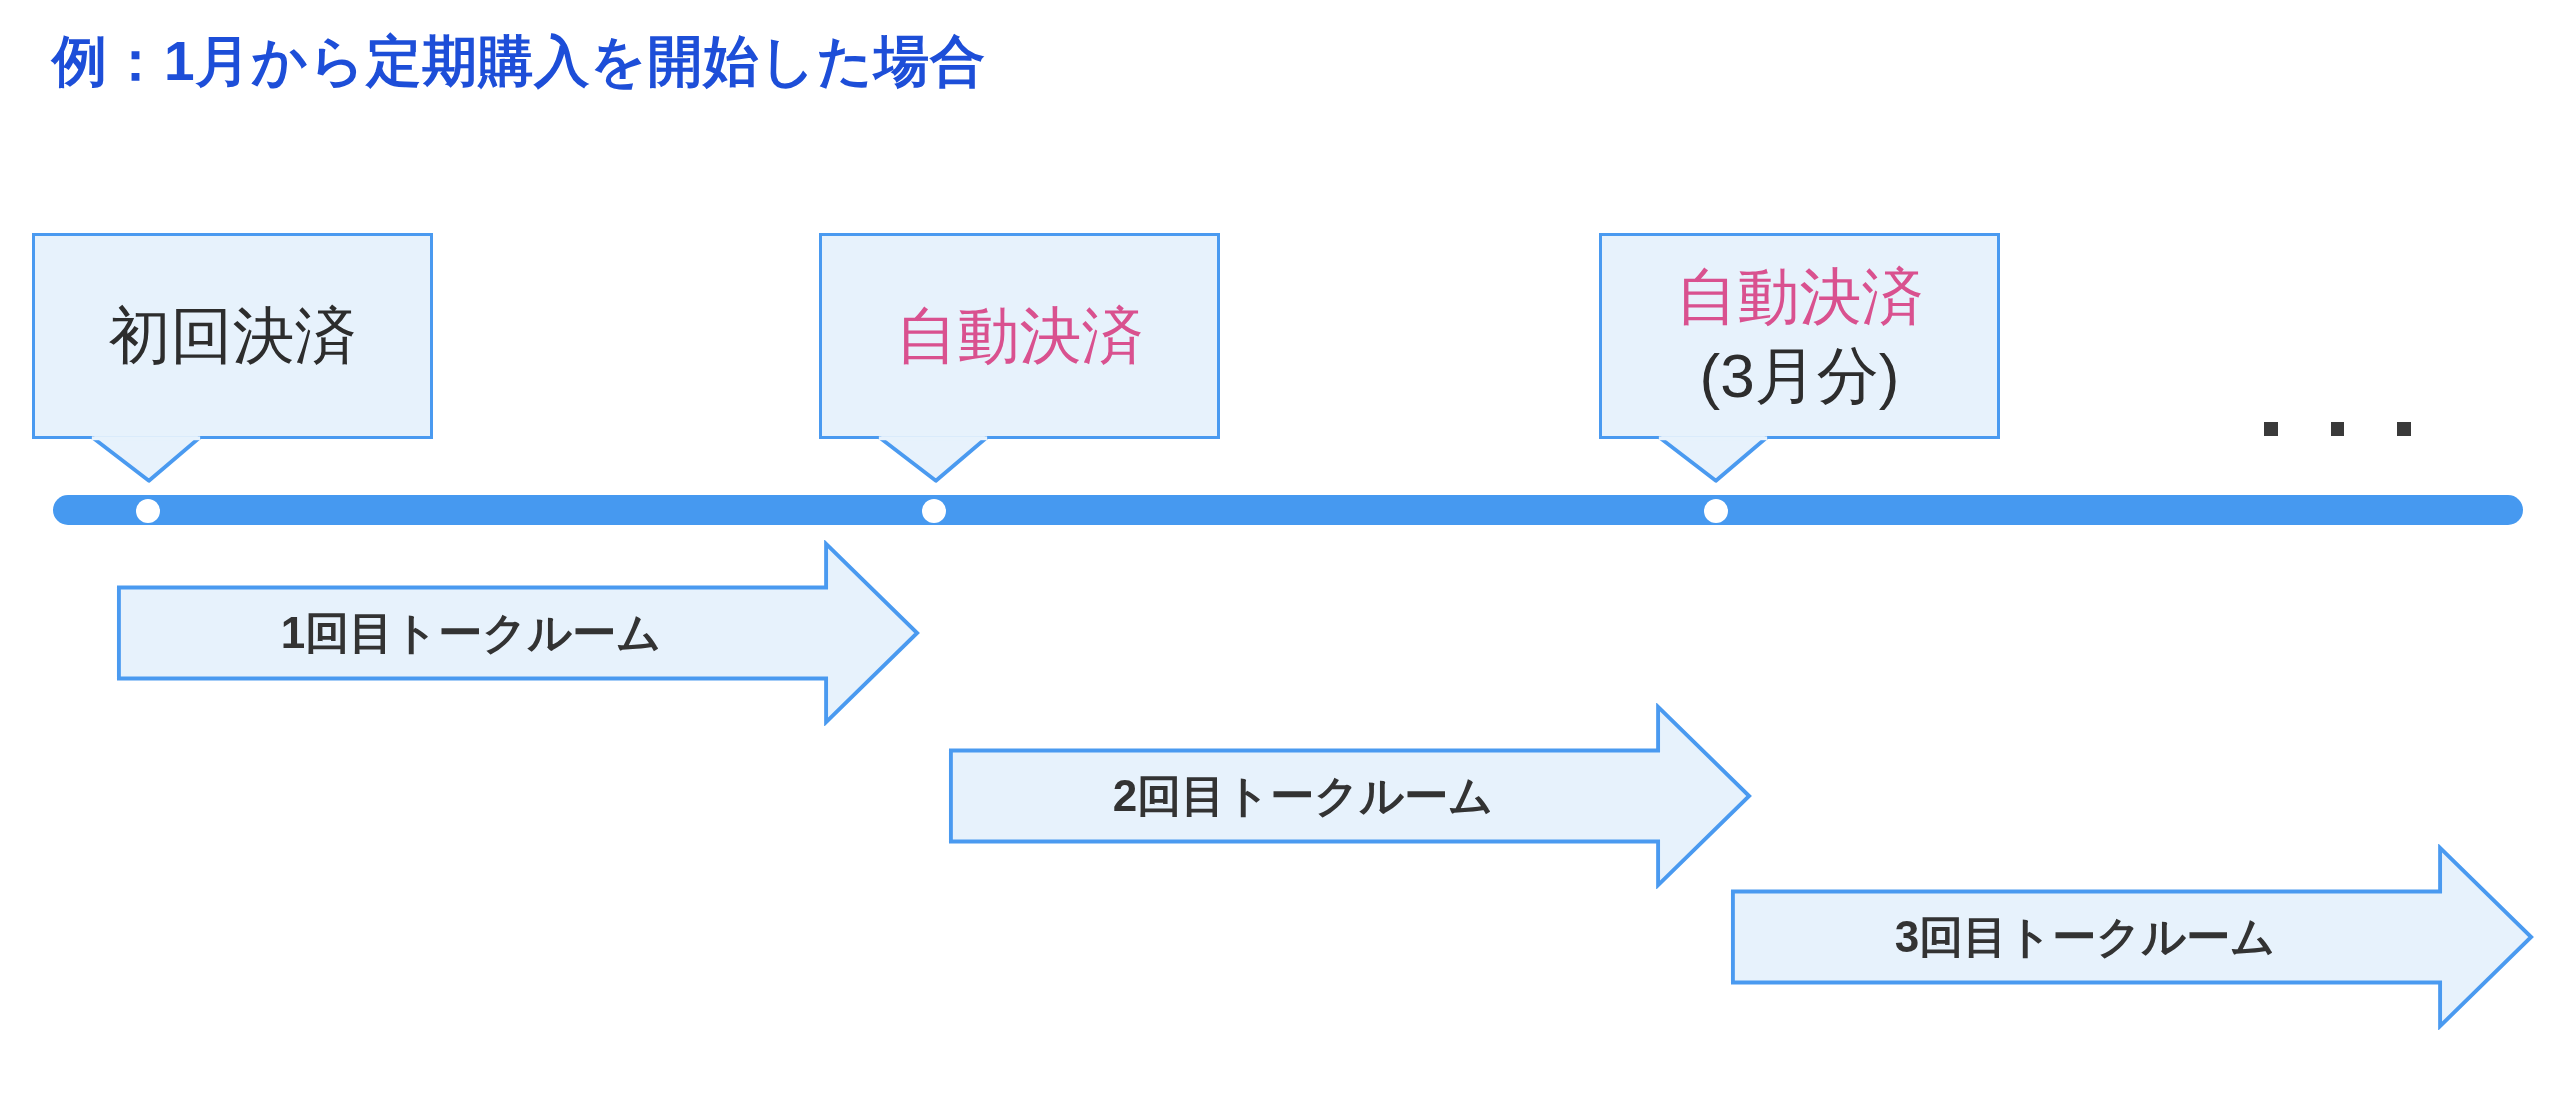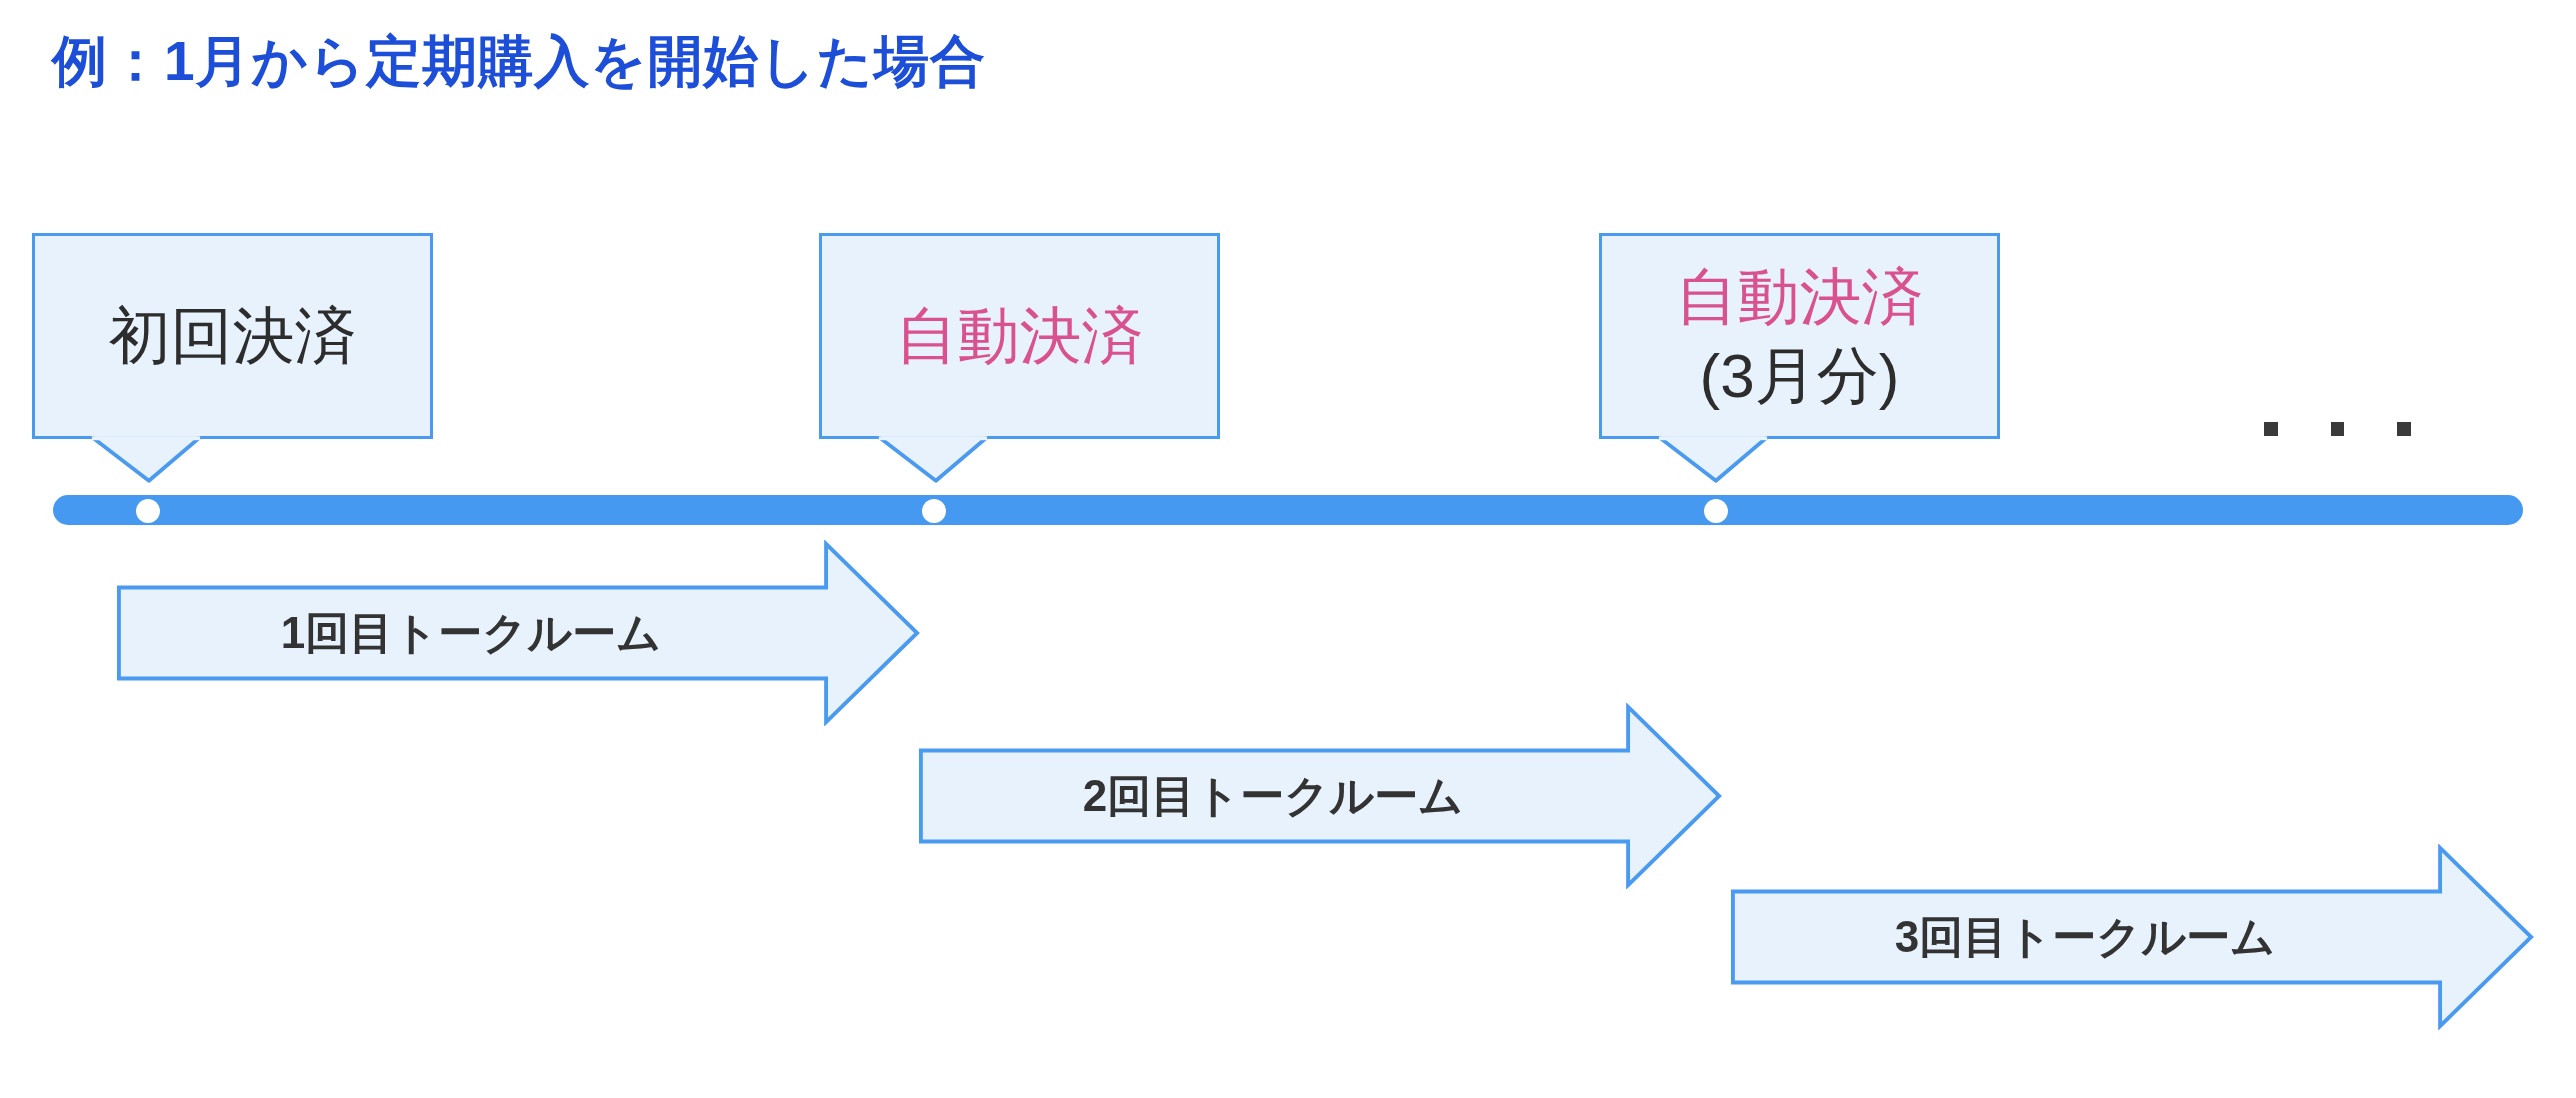--- a/index.html
+++ b/index.html
@@ -56,21 +56,21 @@
   
   .ellipsis {
     position:absolute; left:2264px; top:422px;
     display:flex; gap:53px;
   }
   .ellipsis .sq { width:13.6px; height:13.6px; background:#3a3a3a; }
 
   
   .arrow { position:absolute; width:806px; height:186px; }
   .arrow.a1 { left:116px; top:540px; }
-  .arrow.a2 { left:918px; top:703px; }
+  .arrow.a2 { left:948px; top:703px; }
   .arrow.a3 { left:1730px; top:844px; }
   .arrow svg { position:absolute; left:0; top:0; display:block; }
   .arrow .arrow-label {
     position:absolute; left:0; top:0;
     width:710px; height:186px;
     display:flex; align-items:center; justify-content:center;
     font-size:44px; font-weight:700; color:#333333;
     white-space:nowrap;
   }
 </style>

